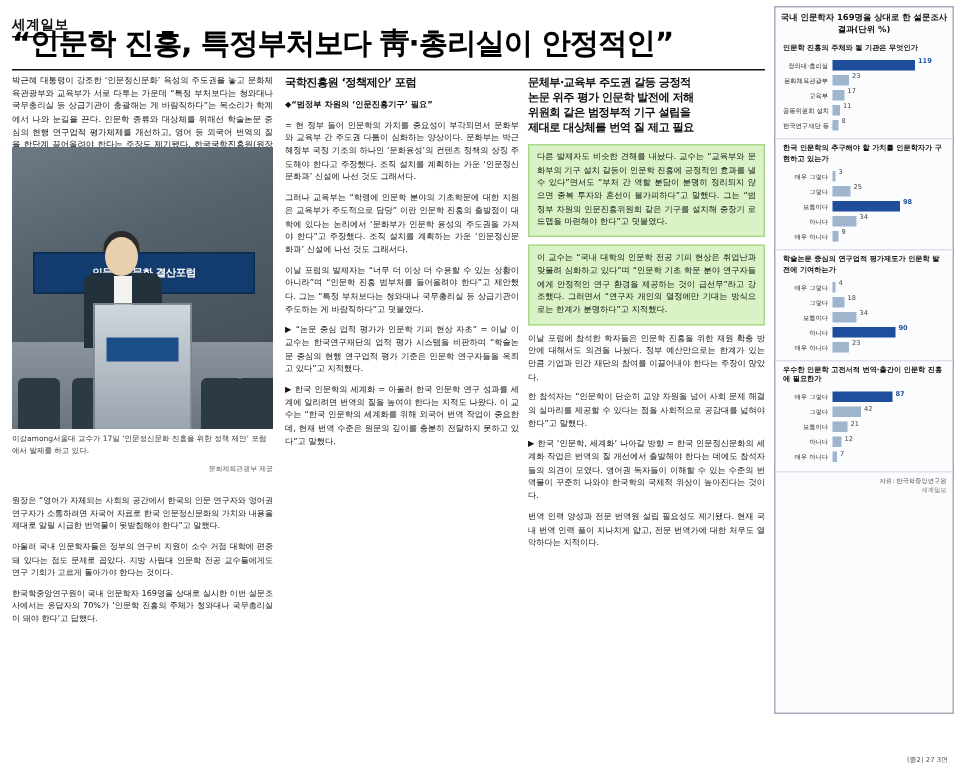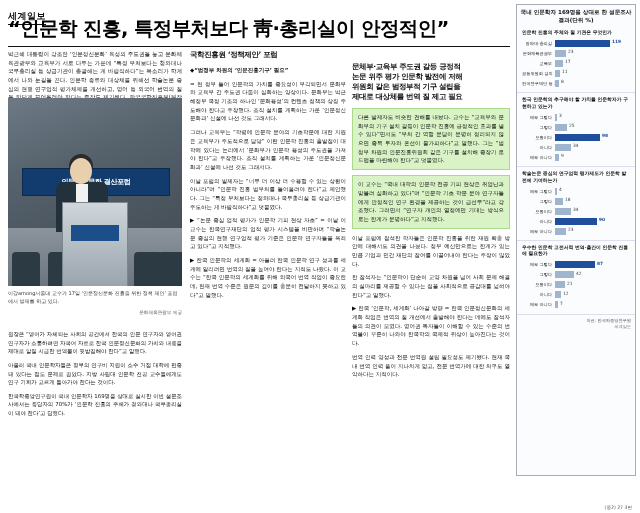--- a/index.html
+++ b/index.html
@@ -95,21 +95,21 @@
   }
 
   
   .col-head{
     font-size:7.5px;font-weight:bold;color:#111;letter-spacing:-.4px;
   }
   .col2{
     position:absolute;left:190px;top:50px;width:156px;
   }
   .col3{
-    position:absolute;left:352px;top:62px;width:158px;
+    position:absolute;left:352px;top:50px;width:158px;
   }
   .col-body{
     font-size:5.5px;line-height:1.58;color:#111;text-align:justify;margin-top:6px;
   }
   .col-body p{margin:0 0 5px 0;}
   .bullet{font-weight:bold;}
   .hl{
     background:#d9f2c6;border:1px solid #a9d98a;padding:4px 5px;margin:4px 0 5px 0;
   }
   .hl2{

